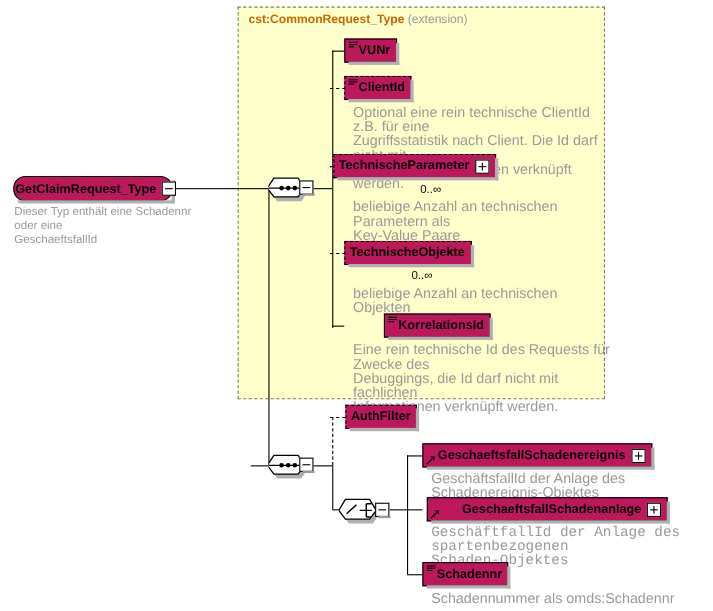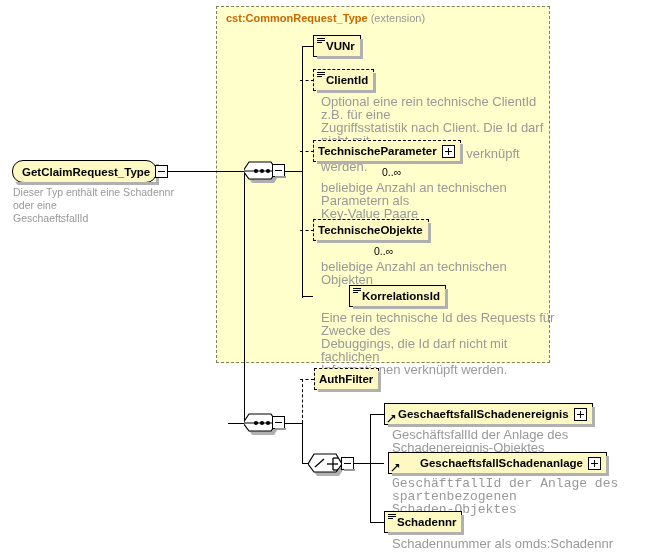--- a/index.html
+++ b/index.html
@@ -42,21 +42,21 @@
   }
   .ext-title .ext-kind {
     font-weight: normal;
     color: #999999;
   }
 
   
   .node {
     position: absolute;
     box-sizing: border-box;
-    background: #fef9c3;
+    background: #be185d;
     border: 1px solid #000000;
     height: 22px;
     display: flex;
     align-items: center;
     padding: 0 5px 0 4px;
     font-size: 11.5px;
     font-weight: bold;
     color: #000000;
     white-space: nowrap;
     z-index: 4;
@@ -81,20 +81,21 @@
     height: 100%;
     background: #b0b0b0;
     z-index: -1;
   }
 
   
   .node.root {
     border-radius: 11px;
     padding: 0 4px 0 9px;
     height: 23px;
+    justify-content: center;
   }
   .node.root::after { border-radius: 0 0 11px 11px; }
 
   
   .seq-glyph {
     position: absolute;
     left: 3px;
     top: 2px;
     width: 8px;
     height: 6px;
@@ -281,21 +282,21 @@
         <i></i>
         <i></i>
         <i></i>
       </span>
     <span>ClientId</span>
   </div>
   <div class="doc" style="left:321px; top:95px; width:230px;">Optional eine rein technische ClientId z.B. für eine
 Zugriffsstatistik nach Client. Die Id darf nicht mit
 fachlichen Informationen verknüpft werden.</div>
 
-  <div class="node optional" style="left:313px; top:140px;text-align:right;">
+  <div class="node optional" style="left:303px; top:140px;text-align:right;">
     <span>TechnischeParameter</span>
     <span class="pm-box">
         <i class="h"></i>
         <i class="v"></i>
       </span>
   </div>
   <div class="card" style="left:382px; top:166px;">0..∞</div>
   <div class="doc" style="left:321px; top:181px; width:230px;">beliebige Anzahl an technischen Parametern als
 Key-Value Paare</div>
 

